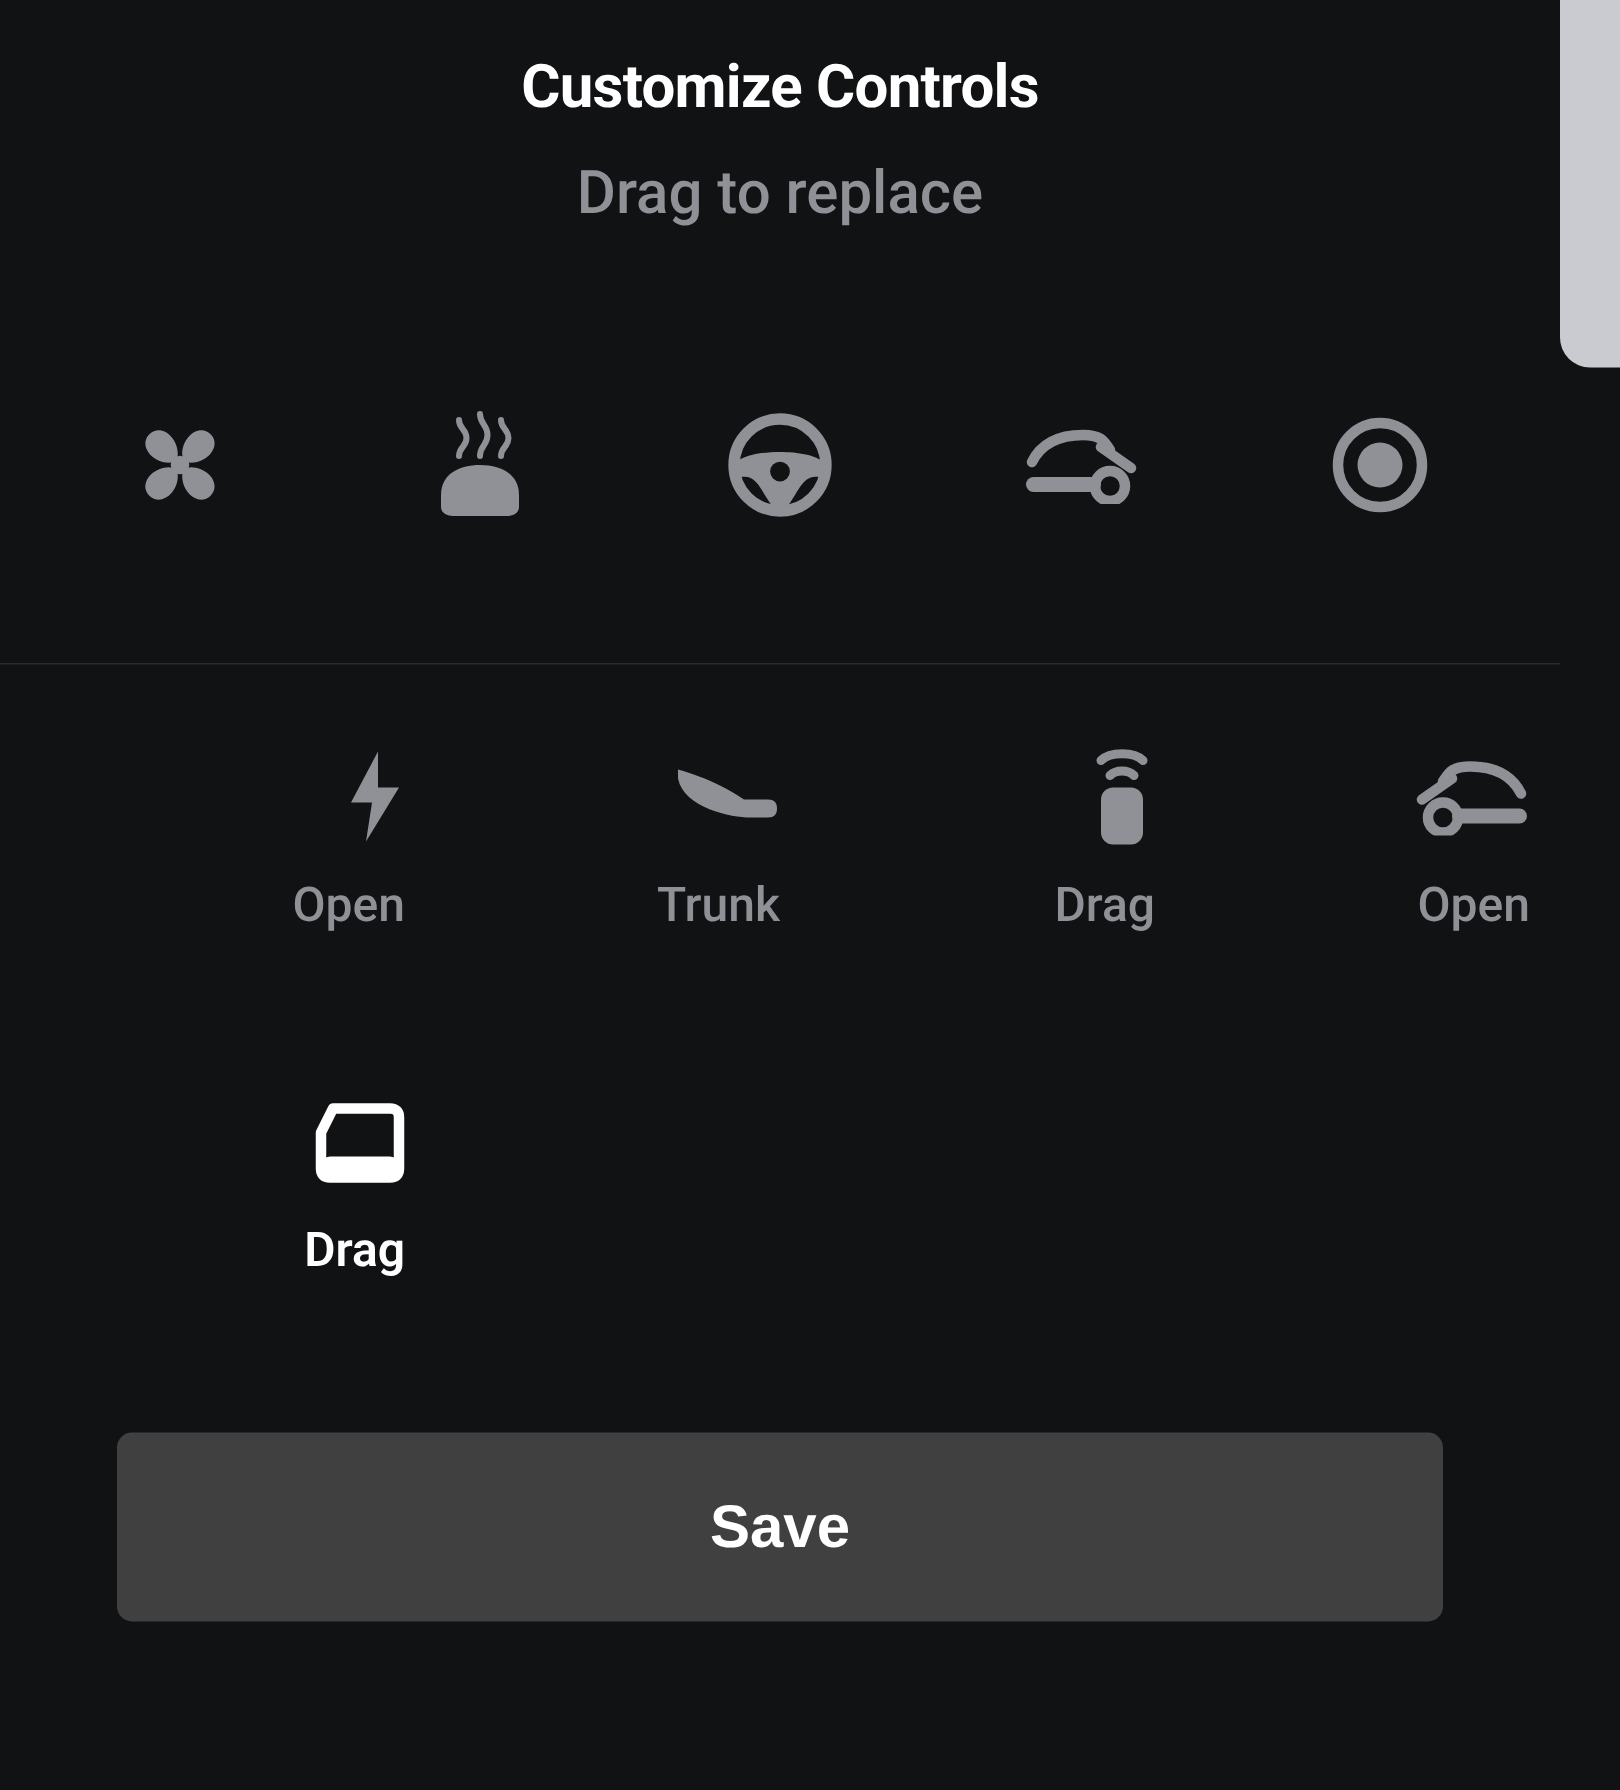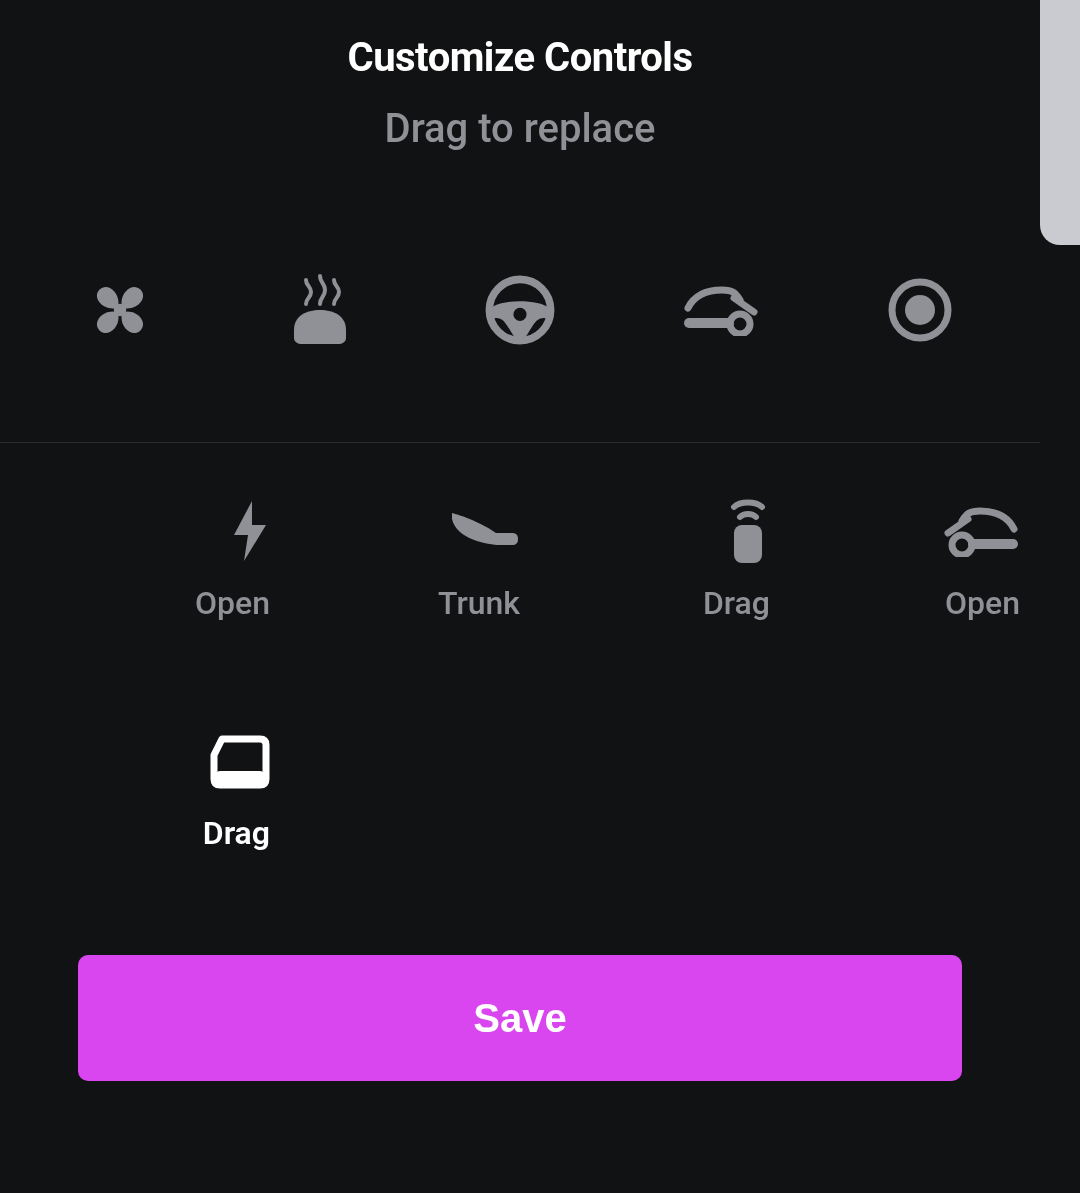--- a/index.html
+++ b/index.html
@@ -12,21 +12,21 @@
   .top-slot { width:100px; height:100px; display:flex; align-items:center; justify-content:center; cursor:grab; }
   .top-slot svg { fill:#8f9197; }
   .divider { border:none; border-top:1px solid #2a2b2f; margin-top:70px; }
   .grid { display:grid; grid-template-columns:repeat(4,1fr); padding:60px 20px 0 20px; row-gap:50px; }
   .cell { display:flex; flex-direction:column; align-items:flex-end; gap:21px; height:180px; cursor:grab; }
   .cell .iconwrap { height:60px; display:flex; align-items:center; justify-content:center; }
   .cell svg { fill:#8f9197; }
   .cell.active svg { fill:#fff; }
   .cell .label { font-size:32px; font-weight:500; color:#8f9197; }
   .cell.active .label { color:#fff; font-weight:600; }
-  .save-btn { position:absolute; left:78px; width:884px; top:955px; height:126px; background:#d946ef; border:none; border-radius:10px; color:#fff; font-size:40px; font-weight:600; cursor:pointer; }
+  .save-btn { position:absolute; left:78px; width:884px; top:955px; height:126px; background:#404040; border:none; border-radius:10px; color:#fff; font-size:40px; font-weight:600; cursor:pointer; }
   .scrollnub { position:absolute; right:-40px; top:0; width:40px; height:245px; background:#c9cbd0; border-bottom-left-radius:20px; }
 </style>
 </head>
 <body>
 
 <div class="container">
 
   <div class="header">
     <div class="title">Customize Controls</div>
     <div class="subtitle">Drag to replace</div>

